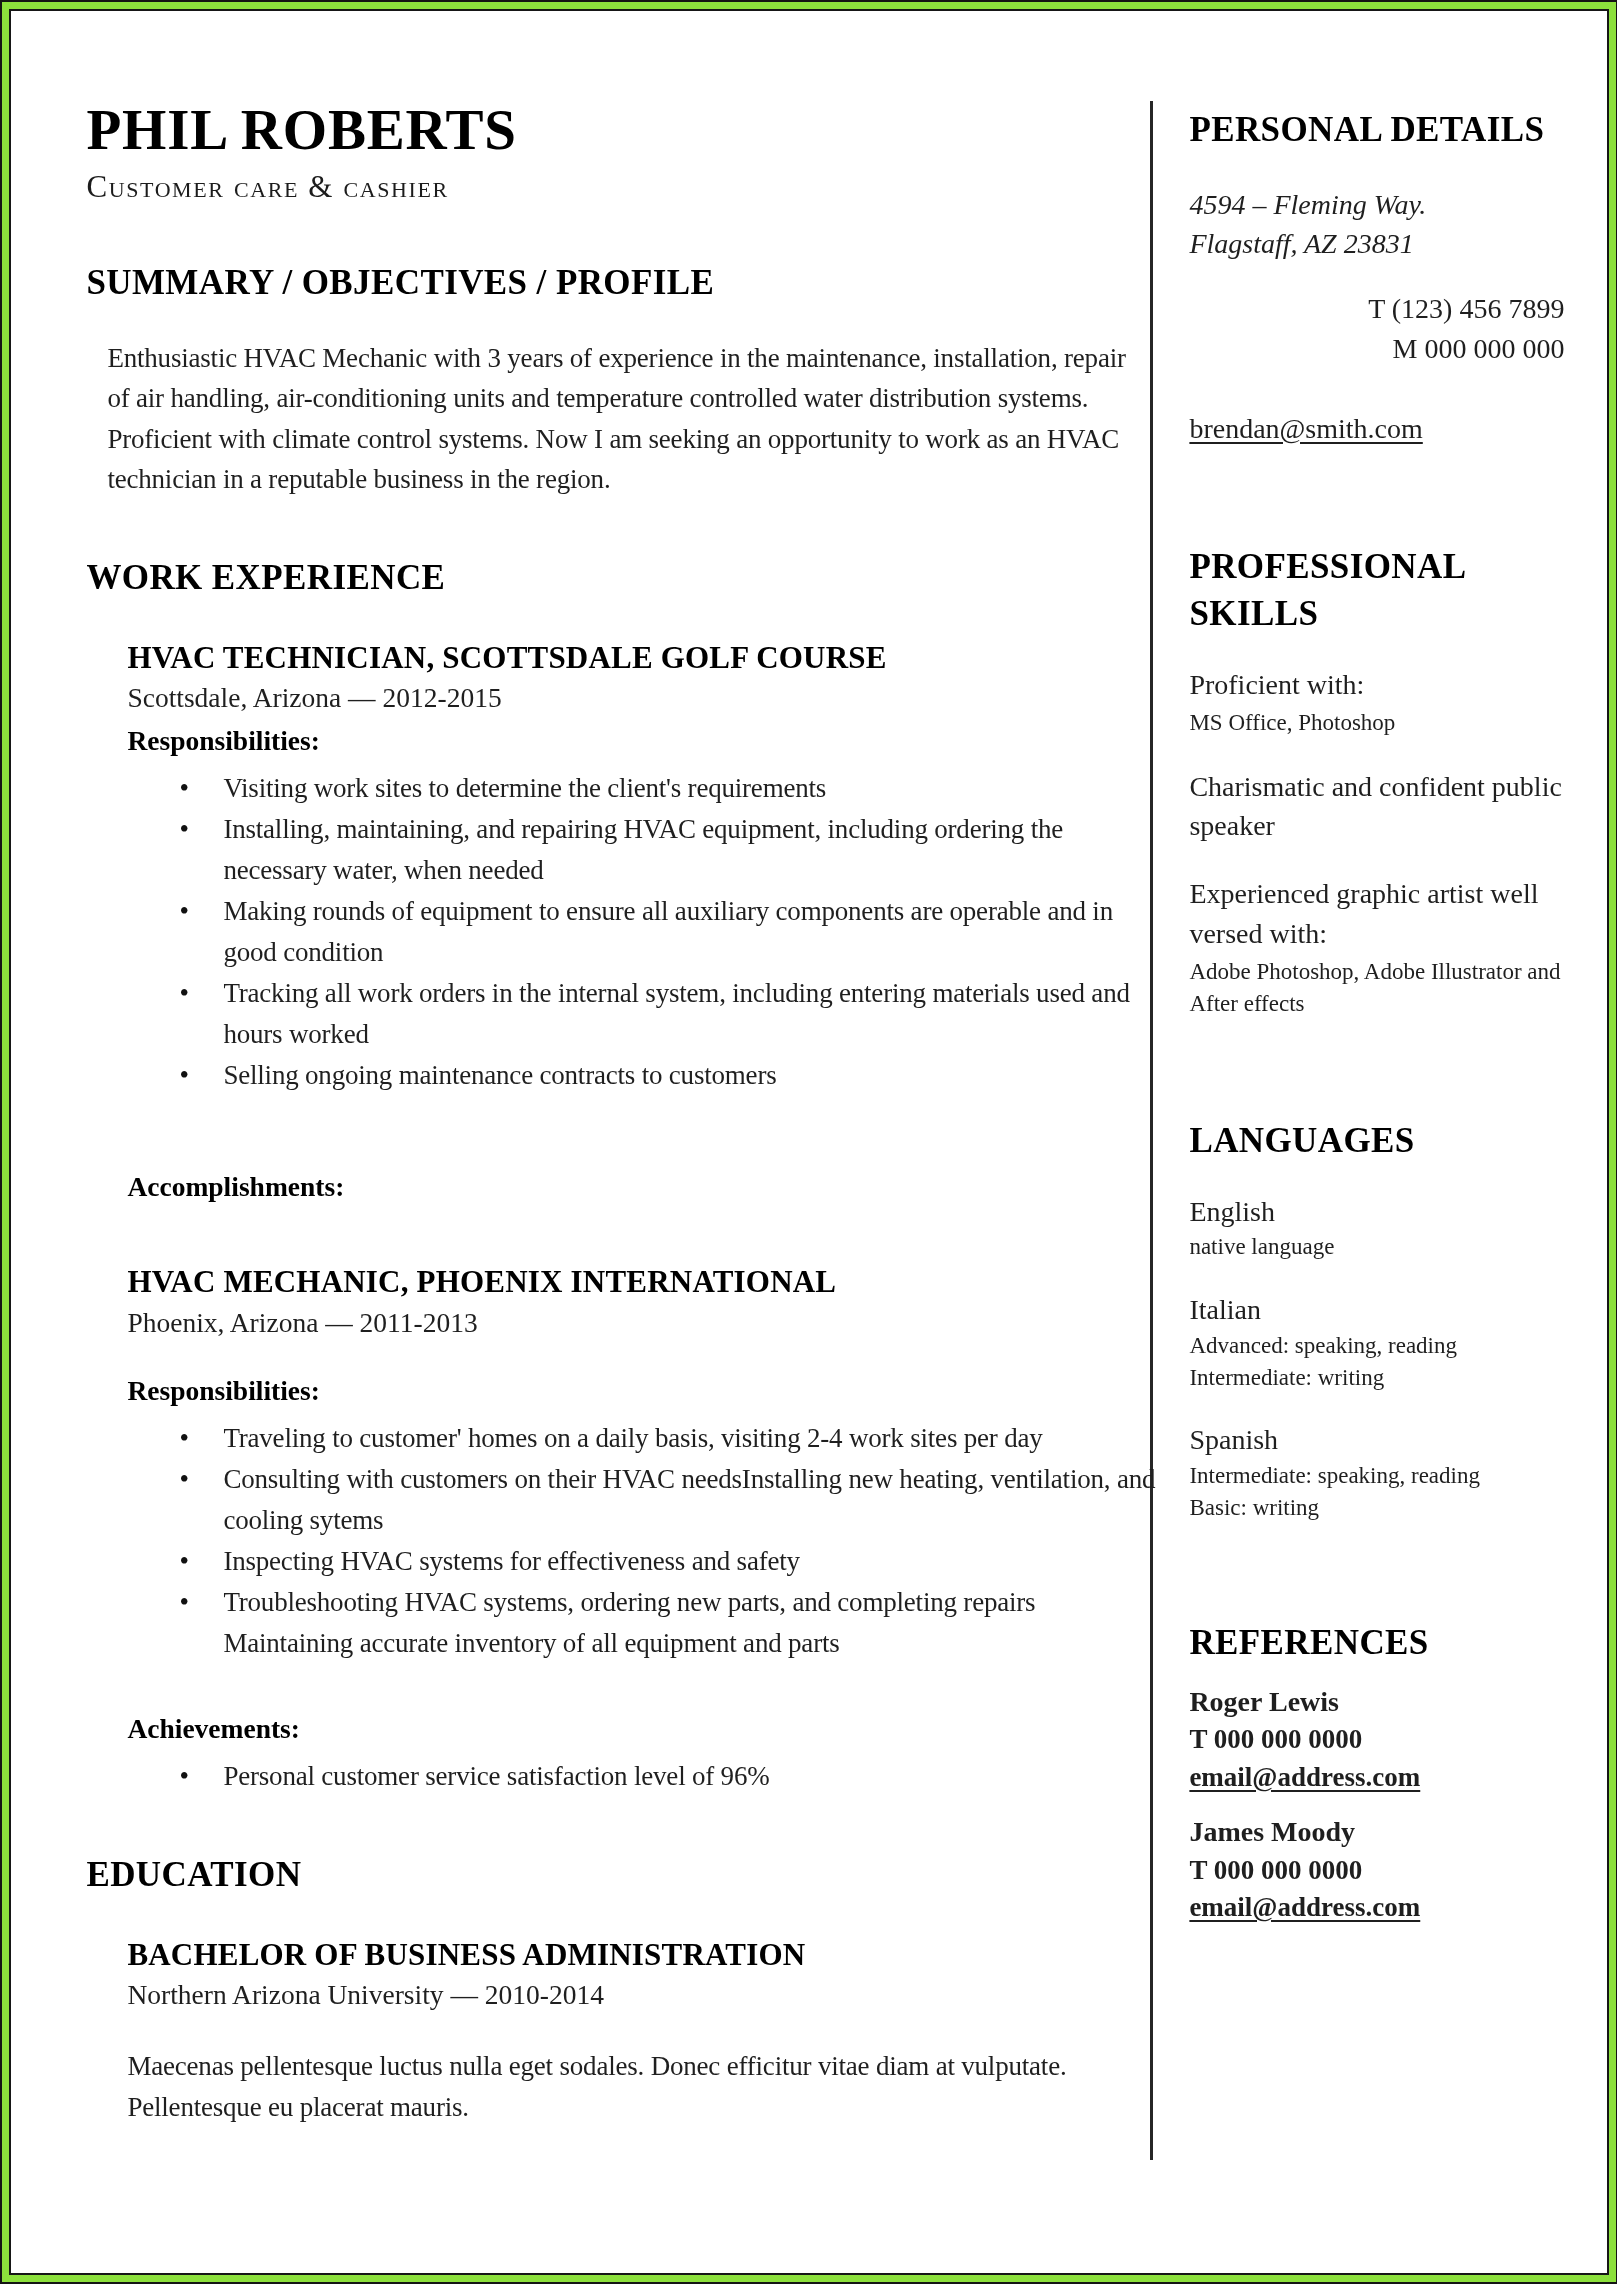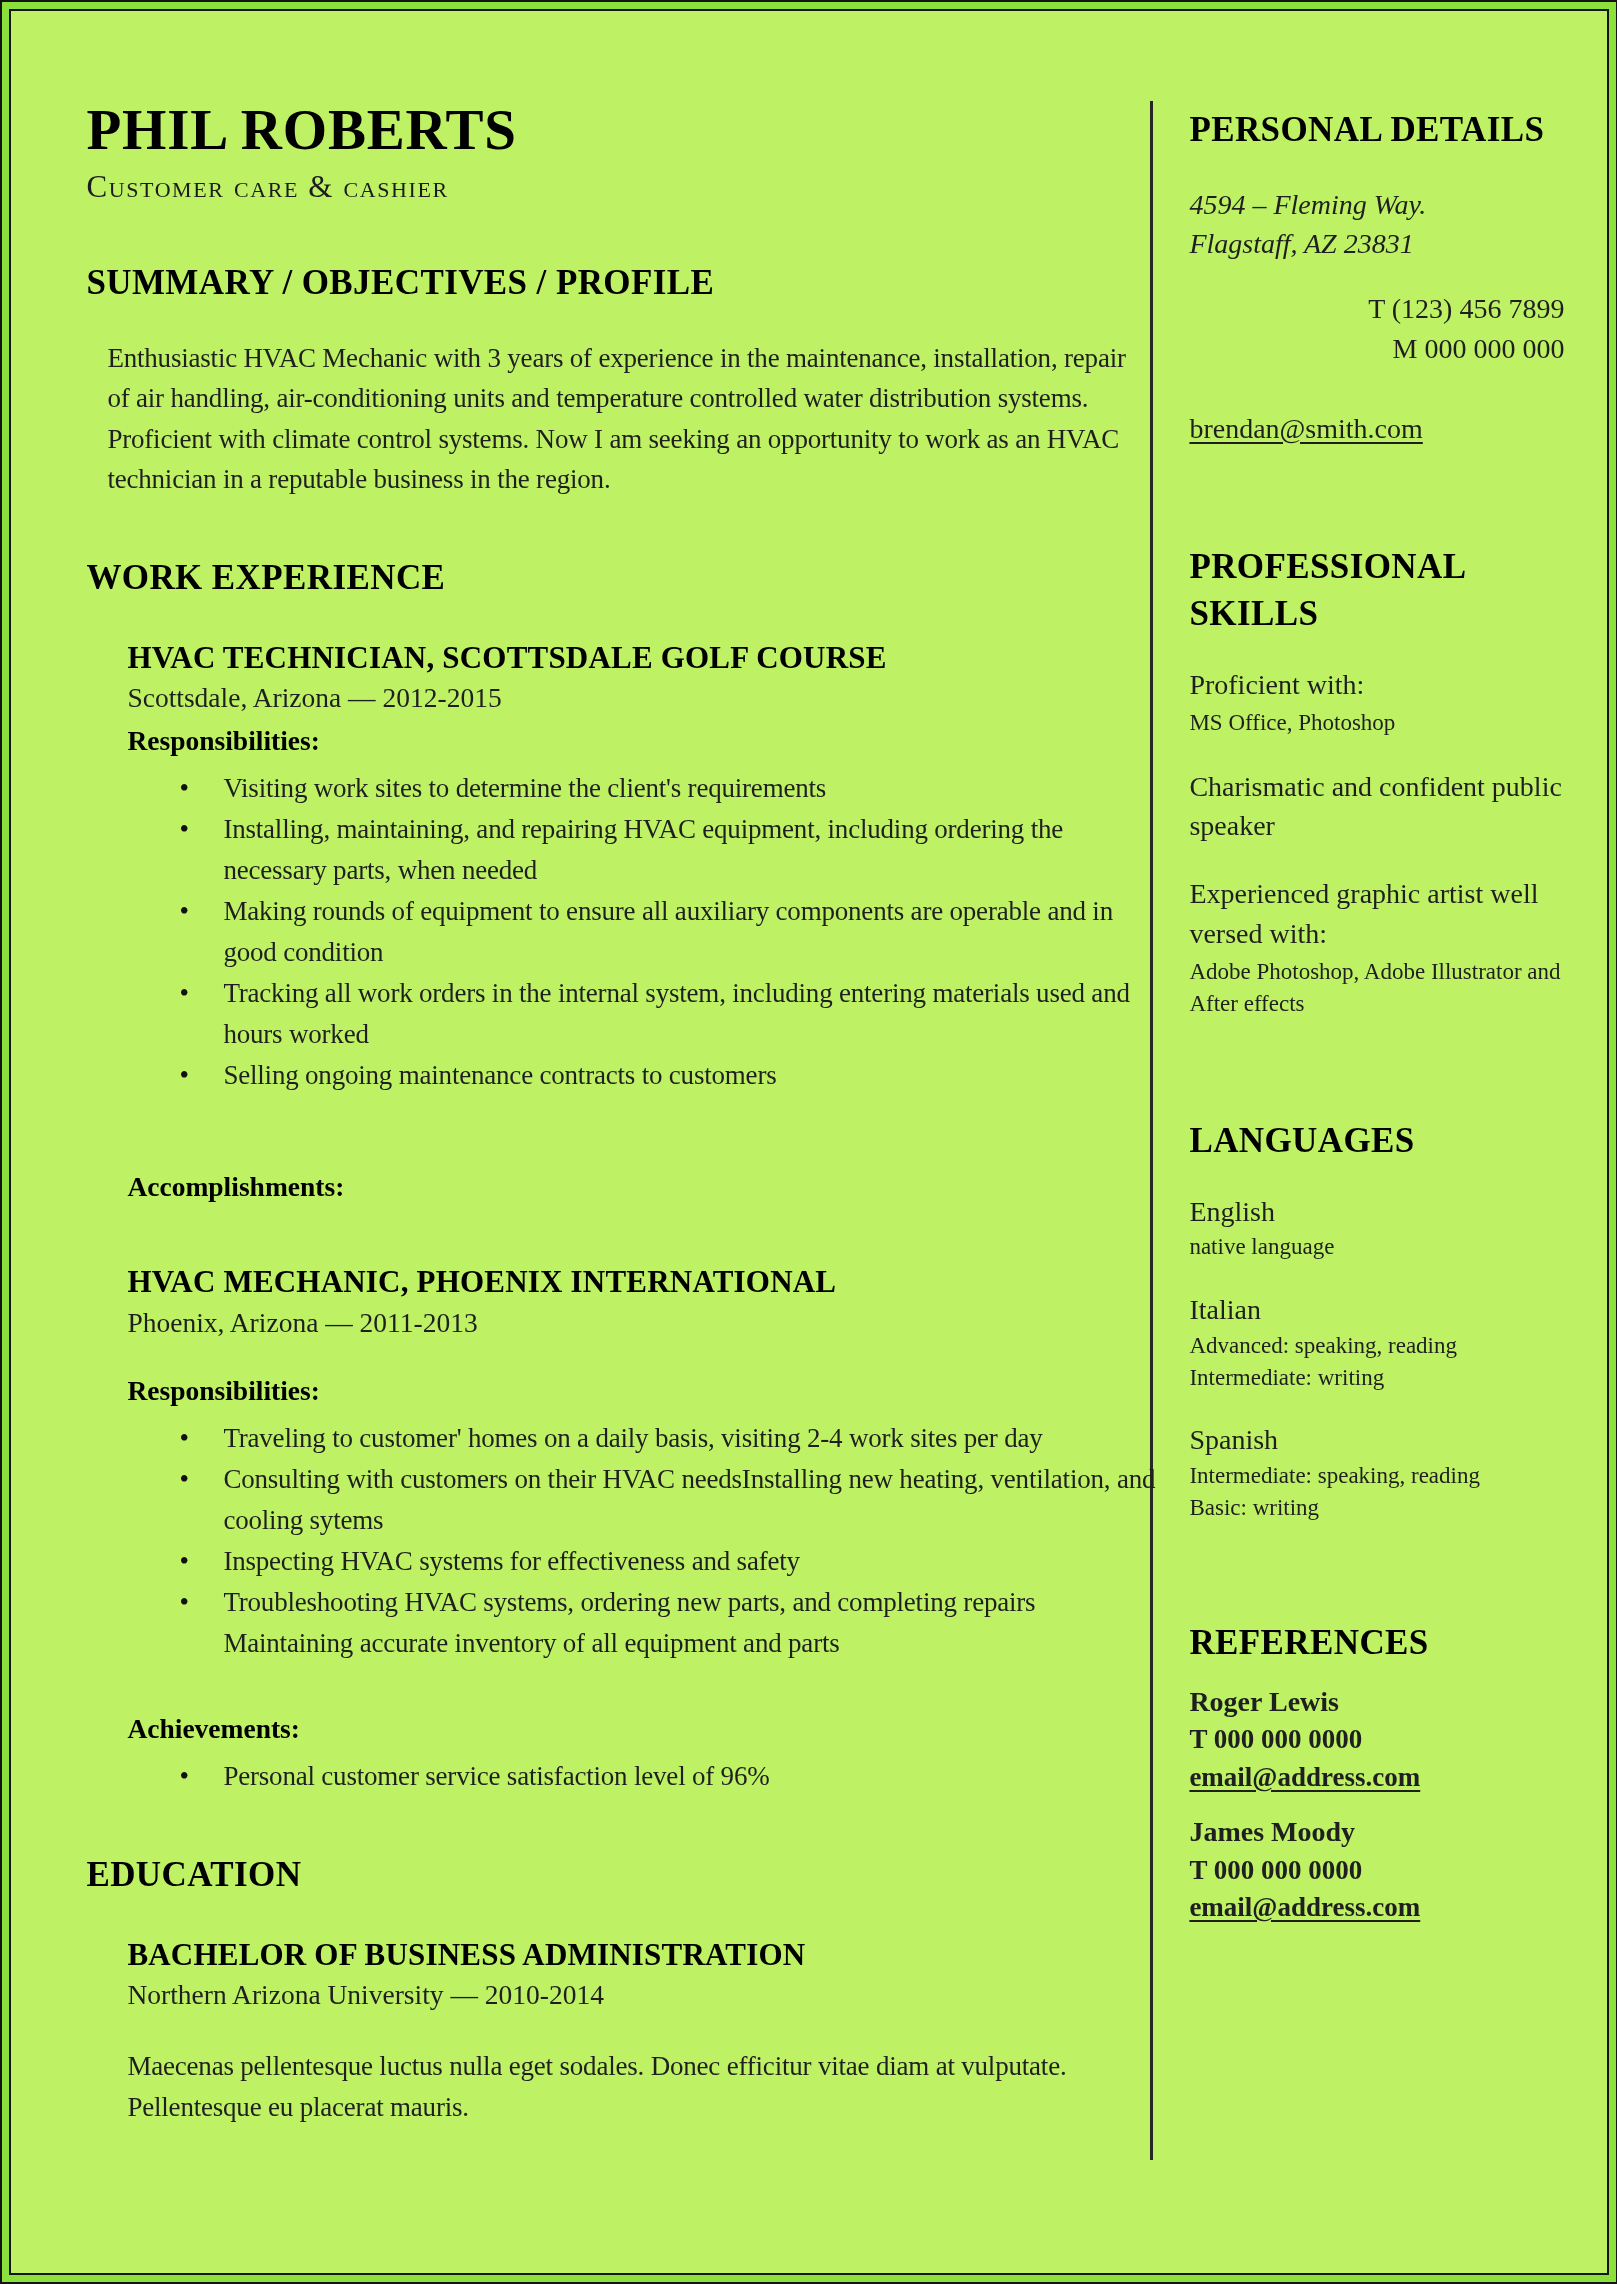--- a/index.html
+++ b/index.html
@@ -1,18 +1,18 @@
 <!DOCTYPE html>
 <html style="--frame-green: #8CE03C;font-size:12.6px"><head>
 <meta charset="utf-8">
 <style>
   html,body{margin:0;padding:0;background:#ffffff;}
   .page{width:1618px;height:2284px;box-sizing:border-box;background:#141414;padding:2.4px;overflow:hidden;}
   .frame{width:100%;height:100%;box-sizing:border-box;background:var(--frame-green,#8CE03C);padding:7px;}
-  .inner{width:100%;height:100%;box-sizing:border-box;background:#bef264;border:2.4px solid #161616;
+  .inner{width:100%;height:100%;box-sizing:border-box;background:#ffffff;border:2.4px solid #161616;
          position:relative;overflow:hidden;
          font-family:"Liberation Serif","DejaVu Serif",serif;color:#1f1f1f;}
   .divider{position:absolute;left:1139px;top:90px;width:2.4px;height:2059px;background:#262626;}
 
   
   .main{position:absolute;left:75px;top:0;width:1062px;}
   .name{margin:88px 0 0;font-size:57px;line-height:1.08;font-weight:bold;color:#000;letter-spacing:0.8px;}
   .subtitle{margin:7.9px 0 0;font-size:31px;font-variant:small-caps;letter-spacing:1.6px;color:#1c1c1c;}
   .h2{margin:58px 0 0;font-size:35px;font-weight:bold;color:#000;letter-spacing:0.4px;}
   .summary-p{margin:35px 0 0 21px;width:1034px;font-size:27px;line-height:1.5;letter-spacing:-0.2px;}
@@ -69,21 +69,21 @@
         <p class="summary-p">Enthusiastic HVAC Mechanic with 3 years of experience in the maintenance, installation, repair of air handling, air-conditioning units and temperature controlled water distribution systems. Proficient with climate control systems. Now I am seeking an opportunity to work as an HVAC technician in a reputable business in the region.</p>
 
         <h2 class="h2">WORK EXPERIENCE</h2>
 
         <div class="job job1">
           <h3 class="h3">HVAC TECHNICIAN, SCOTTSDALE GOLF COURSE</h3>
           <div class="meta">Scottsdale, Arizona — 2012-2015</div>
           <div class="lbl lbl-resp1">Responsibilities:</div>
           <ul class="blt">
             <li>Visiting work sites to determine the client's requirements</li>
-            <li>Installing, maintaining, and repairing HVAC equipment, including ordering the necessary parts, when needed</li>
+            <li>Installing, maintaining, and repairing HVAC equipment, including ordering the necessary water, when needed</li>
             <li>Making rounds of equipment to ensure all auxiliary components are operable and in good condition</li>
             <li>Tracking all work orders in the internal system, including entering materials used and hours worked</li>
             <li>Selling ongoing maintenance contracts to customers</li>
           </ul>
           <div class="lbl lbl-acc">Accomplishments:</div>
         </div>
 
         <div class="job job2">
           <h3 class="h3">HVAC MECHANIC, PHOENIX INTERNATIONAL</h3>
           <div class="meta">Phoenix, Arizona — 2011-2013</div>

